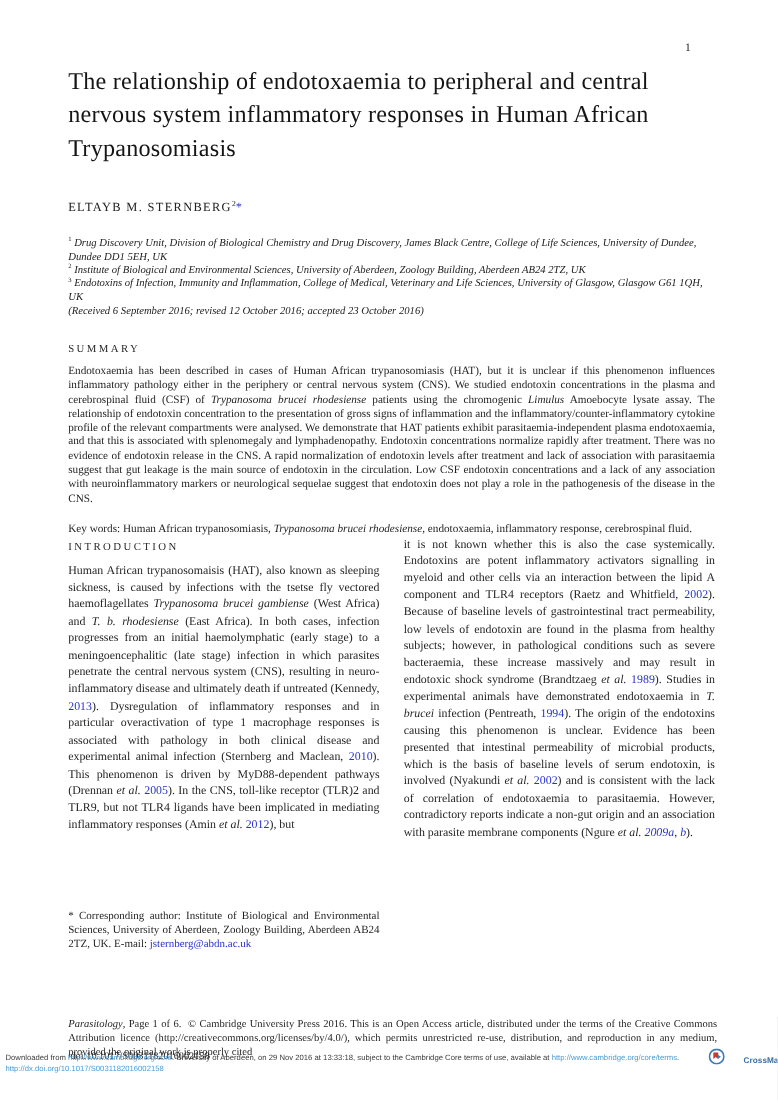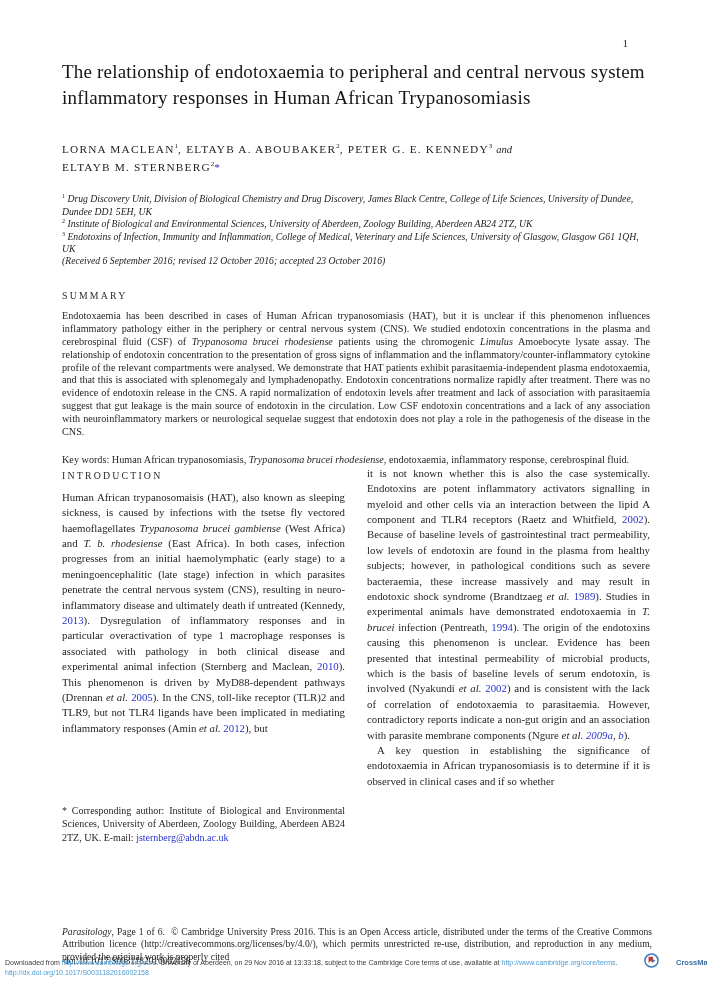--- a/index.html
+++ b/index.html
@@ -8,21 +8,21 @@
     width:707px;height:1000px;
     background:#ffffff;
     overflow:hidden;
     font-family:"Liberation Serif", serif;
     color:#1f1f1f;
     box-sizing:border-box;
   }
   .content{padding:38px 57px 0 62px;}
   .page-number{font-size:10.5px;text-align:right;padding-right:22px;color:#222;}
   .article-title{
-    font-size:19px;line-height:1.38;font-weight:normal;
+    font-size:22px;line-height:1.38;font-weight:normal;
     margin:10px 0 0 0;color:#151515;letter-spacing:0.2px;
   }
   .authors{margin-top:30px;font-size:11.3px;letter-spacing:1.2px;color:#222;line-height:1.55;}
   .authors .run-sup{letter-spacing:0;}
   .run-and{font-style:italic;letter-spacing:0;font-size:10.5px;}
   .affiliations{margin-top:17px;}
   .affiliation{font-size:9.7px;line-height:1.26;margin:0;color:#222;}
   .affiliation .run-i{font-style:italic;}
   .received{font-size:9.7px;font-style:italic;color:#222;}
   .section-heading{
@@ -74,21 +74,20 @@
 <body>
 
 <div class="page">
   <div class="content">
 
     <div class="page-number">1</div>
 
     <h1 class="article-title">The relationship of endotoxaemia to peripheral and central nervous system inflammatory responses in Human African Trypanosomiasis</h1>
 
     <div class="authors">
-      <div><span>LORNA MACLEAN</span><span class="run-sup">1</span><span>, ELTAYB A. ABOUBAKER</span><span class="run-sup">2</span><span>, PETER G. E. KENNEDY</span><span class="run-sup">3</span><span> </span><span class="run-and">and</span></div>
       <div><span>ELTAYB M. STERNBERG</span><span class="run-sup">2</span><span class="run-blue">*</span></div>
     </div>
 
     <div class="affiliations">
       <p class="affiliation"><span class="run-sup">1</span><span class="run-i"> Drug Discovery Unit, Division of Biological Chemistry and Drug Discovery, James Black Centre, College of Life Sciences, University of Dundee, Dundee DD1 5EH, UK</span></p>
       <p class="affiliation"><span class="run-sup">2</span><span class="run-i"> Institute of Biological and Environmental Sciences, University of Aberdeen, Zoology Building, Aberdeen AB24 2TZ, UK</span></p>
       <p class="affiliation"><span class="run-sup">3</span><span class="run-i"> Endotoxins of Infection, Immunity and Inflammation, College of Medical, Veterinary and Life Sciences, University of Glasgow, Glasgow G61 1QH, UK</span></p>
     </div>
 
     <div class="received">(Received 6 September 2016; revised 12 October 2016; accepted 23 October 2016)</div>
@@ -98,21 +97,20 @@
     <div class="keywords"><span>Key words: Human African trypanosomiasis, </span><span class="run-i">Trypanosoma brucei rhodesiense</span><span>, endotoxaemia, inflammatory response, cerebrospinal fluid.</span></div>
 
     <div class="columns">
       <div class="col">
         <div class="col-heading">INTRODUCTION</div>
         <div class="col-text"><span>Human African trypanosomaisis (HAT), also known as sleeping sickness, is caused by infections with the tsetse fly vectored haemoflagellates </span><span class="run-i">Trypanosoma brucei gambiense</span><span> (West Africa) and </span><span class="run-i">T. b. rhodesiense</span><span> (East Africa). In both cases, infection progresses from an initial haemolymphatic (early stage) to a meningoencephalitic (late stage) infection in which parasites penetrate the central nervous system (CNS), resulting in neuro-inflammatory disease and ultimately death if untreated (Kennedy, </span><span class="run-blue">2013</span><span>). Dysregulation of inflammatory responses and in particular overactivation of type 1 macrophage responses is associated with pathology in both clinical disease and experimental animal infection (Sternberg and Maclean, </span><span class="run-blue">2010</span><span>). This phenomenon is driven by MyD88-dependent pathways (Drennan </span><span class="run-i">et al.</span><span> </span><span class="run-blue">2005</span><span>). In the CNS, toll-like receptor (TLR)2 and TLR9, but not TLR4 ligands have been implicated in mediating inflammatory responses (Amin </span><span class="run-i">et al.</span><span> </span><span class="run-blue">2012</span><span>), but</span></div>
         <div class="footnote"><span>* Corresponding author: Institute of Biological and Environmental Sciences, University of Aberdeen, Zoology Building, Aberdeen AB24 2TZ, UK. E-mail: </span><span class="run-blue">jsternberg@abdn.ac.uk</span></div>
       </div>
       <div class="col">
         <div class="col-text"><span>it is not known whether this is also the case systemically. Endotoxins are potent inflammatory activators signalling in myeloid and other cells via an interaction between the lipid A component and TLR4 receptors (Raetz and Whitfield, </span><span class="run-blue">2002</span><span>). Because of baseline levels of gastrointestinal tract permeability, low levels of endotoxin are found in the plasma from healthy subjects; however, in pathological conditions such as severe bacteraemia, these increase massively and may result in endotoxic shock syndrome (Brandtzaeg </span><span class="run-i">et al.</span><span> </span><span class="run-blue">1989</span><span>). Studies in experimental animals have demonstrated endotoxaemia in </span><span class="run-i">T. brucei</span><span> infection (Pentreath, </span><span class="run-blue">1994</span><span>). The origin of the endotoxins causing this phenomenon is unclear. Evidence has been presented that intestinal permeability of microbial products, which is the basis of baseline levels of serum endotoxin, is involved (Nyakundi </span><span class="run-i">et al.</span><span> </span><span class="run-blue">2002</span><span>) and is consistent with the lack of correlation of endotoxaemia to parasitaemia. However, contradictory reports indicate a non-gut origin and an association with parasite membrane components (Ngure </span><span class="run-i">et al.</span><span> </span><span class="run-bluei">2009a</span><span>, </span><span class="run-bluei">b</span><span>).</span></div>
-        <div class="col-text para-indent">A key question in establishing the significance of endotoxaemia in African trypanosomiasis is to determine if it is observed in clinical cases and if so whether</div>
       </div>
     </div>
 
   </div>
 
   <div class="license"><span class="run-i">Parasitology</span><span>, Page 1 of 6. &nbsp;© Cambridge University Press 2016. This is an Open Access article, distributed under the terms of the Creative Commons Attribution licence (http://creativecommons.org/licenses/by/4.0/), which permits unrestricted re-use, distribution, and reproduction in any medium, provided the original work is properly cited</span></div>
 
   <div class="doi-serif">doi:10.1017/S0031182016002158</div>
 
   <div class="footer-line footer-line-1"><span>Downloaded from </span><span class="run-link">http://www.cambridge.org/core</span><span>. University of Aberdeen, on 29 Nov 2016 at 13:33:18, subject to the Cambridge Core terms of use, available at </span><span class="run-link">http://www.cambridge.org/core/terms</span><span>.</span></div>

